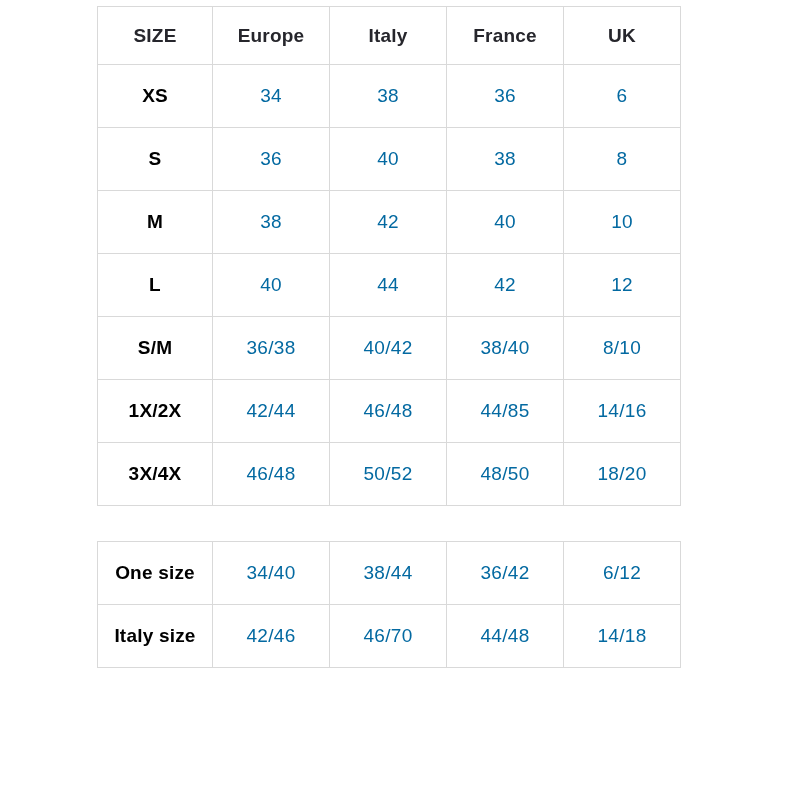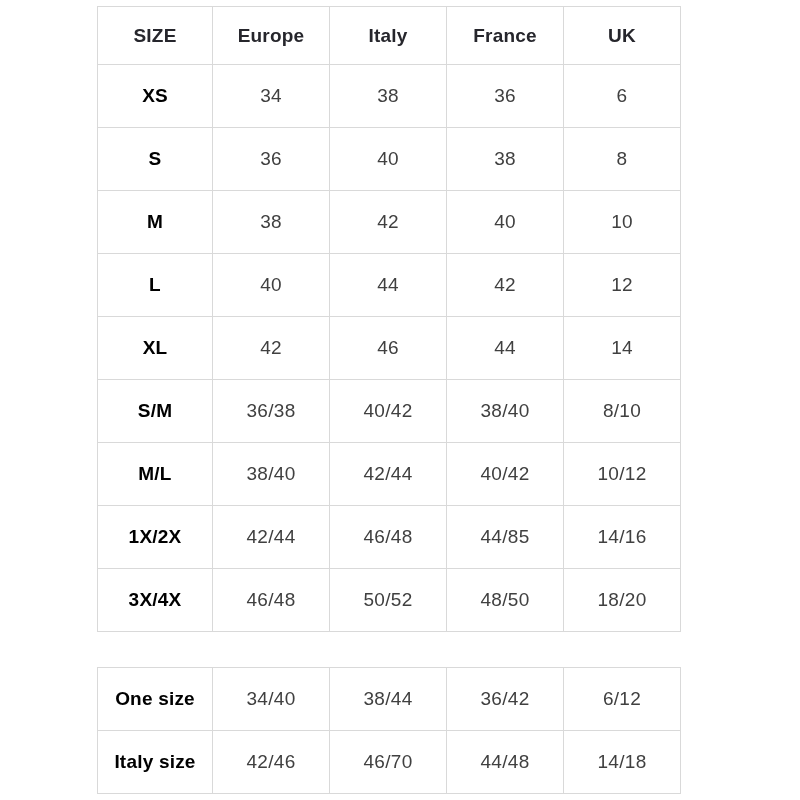--- a/index.html
+++ b/index.html
@@ -34,21 +34,21 @@
     height: 57px;
     font-size: 19px;
     font-weight: 700;
     color: #26262c;
     letter-spacing: 0.2px;
   }
   table.size-table td {
     height: 62px;
     font-size: 19px;
     font-weight: 400;
-    color: #404040;
+    color: #0369a1;
     letter-spacing: 0.3px;
   }
   table.size-table td.label {
     font-weight: 700;
     color: #000000;
     letter-spacing: 0.2px;
   }
   .table-gap { height: 35px; }
   col.c-label { width: 115px; }
   col.c-val   { width: 117px; }
@@ -98,39 +98,25 @@
         <td>10</td>
       </tr>
       <tr>
         <td class="label">L</td>
         <td>40</td>
         <td>44</td>
         <td>42</td>
         <td>12</td>
       </tr>
       <tr>
-        <td class="label">XL</td>
-        <td>42</td>
-        <td>46</td>
-        <td>44</td>
-        <td>14</td>
-      </tr>
-      <tr>
         <td class="label">S/M</td>
         <td>36/38</td>
         <td>40/42</td>
         <td>38/40</td>
         <td>8/10</td>
-      </tr>
-      <tr>
-        <td class="label">M/L</td>
-        <td>38/40</td>
-        <td>42/44</td>
-        <td>40/42</td>
-        <td>10/12</td>
       </tr>
       <tr>
         <td class="label">1X/2X</td>
         <td>42/44</td>
         <td>46/48</td>
         <td>44/85</td>
         <td>14/16</td>
       </tr>
       <tr>
         <td class="label">3X/4X</td>

